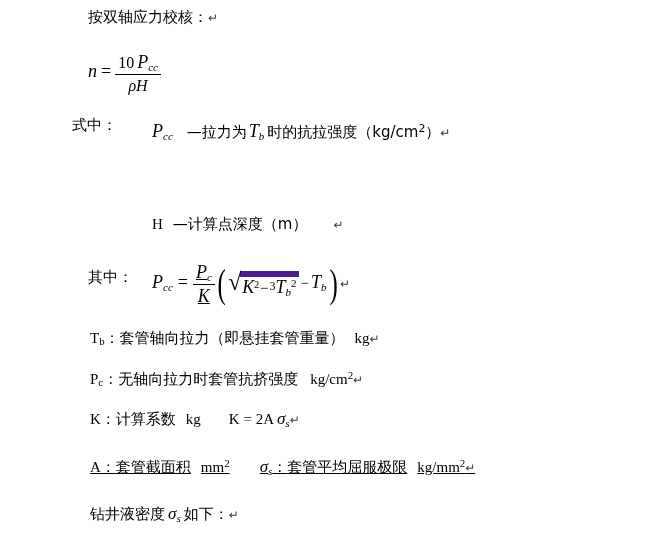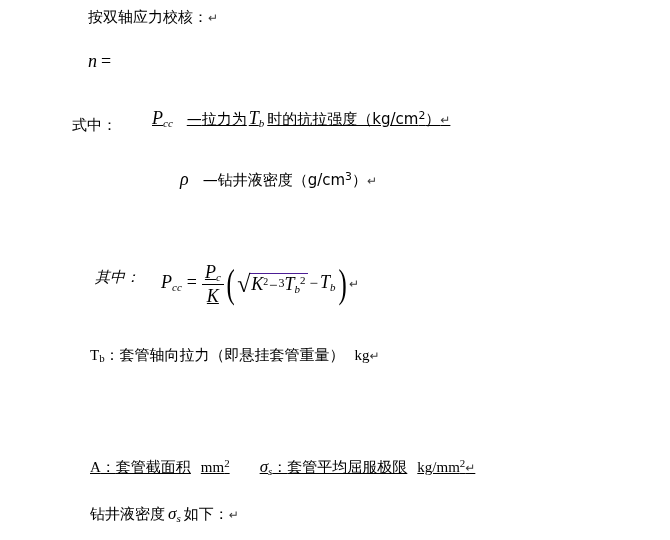--- a/index.html
+++ b/index.html
@@ -82,21 +82,21 @@
   .radical .rsign {
     position: absolute;
     left: 0;
     top: -1px;
     font-size: 24px;
     line-height: 1;
     font-family: "Liberation Serif", serif;
   }
   .radical .rbody {
     display: inline-block;
-    border-top: 1px solid #4c1d95;
+    border-top: 6px solid #4c1d95;
     padding: 1px 2px 0 2px;
   }
   .lat {
     font-family: "Liberation Serif", serif;
     font-size: 15px;
   }
   .supsm {
     font-size: 0.68em;
     vertical-align: 0.45em;
   }
@@ -108,51 +108,60 @@
 </head>
 <body>
 
 <div class="page">
 
   <div class="line cn" style="left:88px; top:10px;">
     <span>按双轴应力校核：</span><span class="pilcrow">↵</span>
   </div>
 
   <div class="line" style="left:88px; top:52px;">
-    <span class="mi">n</span><span class="mup" style="padding:0 4px;">=</span>
+    <span class="mi">n</span><span class="mup" style="padding:0 4px;">=</span><span class="frac" style="font-size:17px;">
+      <span class="num"><span class="mup" style="font-size:16px;">10</span><span class="mi" style="font-size:18px;padding-left:3px;">P</span><span class="mi" style="font-size:11px;vertical-align:-3px;">cc</span></span>
+      <span class="den"><span class="mi" style="font-size:16px;">ρ</span><span class="mi" style="font-size:16px;">H</span></span>
+    </span>
   </div>
 
   <div class="line cn" style="left:72px; top:118px;">
     <span>式中：</span>
   </div>
-  <div class="line" style="left:152px; top:109px;text-decoration:underline;">
+  <div class="line" style="left:152px; top:122px;">
     <span class="mi">P</span><span class="mi" style="font-size:11px;vertical-align:-3px;">cc</span><span class="cn" style="padding-left:14px;">—</span><span class="cn">拉力为</span><span class="mi" style="padding-left:2px;">T</span><span class="mi" style="font-size:11px;vertical-align:-3px;">b</span><span class="cn" style="padding-left:3px;">时的抗拉强度（kg/cm</span><span class="cn supsm">2</span><span class="cn">）</span><span class="pilcrow">↵</span>
   </div>
 
-  <div class="line" style="left:180px; top:170px;">
-    <span class="mi">ρ</span><span class="cn" style="padding-left:14px;">—</span><span class="cn">钻井液密度（g/cm</span><span class="cn supsm">3</span><span class="cn">）</span><span class="pilcrow">↵</span>
+
+  <div class="line" style="left:152px; top:216px;">
+    <span class="lat">H</span><span class="cn" style="padding-left:10px;">—</span><span class="cn">计算点深度（m）</span><span class="pilcrow" style="padding-left:26px;">↵</span>
   </div>
 
-
-  <div class="line cn" style="left:95px; top:270px;font-style:italic;">
+  <div class="line cn" style="left:88px; top:270px;">
     <span>其中：</span>
   </div>
 
-  <div class="line" style="left:161px; top:262px;">
+  <div class="line" style="left:152px; top:262px;">
     <span class="mi">P</span><span class="mi" style="font-size:11px;vertical-align:-3px;">cc</span><span class="mup" style="padding:0 5px;">=</span><span class="frac" style="font-size:17px;text-decoration:underline;">
       <span class="num"><span class="mi" style="font-size:18px;">P</span><span class="mi" style="font-size:11px;vertical-align:-3px;">c</span></span>
       <span class="den"><span class="mi" style="font-size:18px;">K</span></span>
     </span><span class="paren">(</span><span class="radical"><span class="rsign">√</span><span class="rbody"><span class="mi">K</span><span class="mup sup">2</span><span class="mup" style="font-size:15px;padding:0 1px;">−</span><span class="mup" style="font-size:12px;vertical-align:3px;">3</span><span class="mi">T</span><span class="mi" style="font-size:11px;vertical-align:-3px;">b</span><span class="mup" style="font-size:11px;vertical-align:6px;">2</span></span></span><span class="mup" style="font-size:15px;padding:0 2px;">−</span><span class="mi">T</span><span class="mi" style="font-size:11px;vertical-align:-3px;">b</span><span class="paren">)</span><span class="pilcrow">↵</span>
   </div>
 
-  <div class="line" style="left:90px; top:330px;margin-top:17px;">
+  <div class="line" style="left:90px; top:330px;">
     <span class="lat">T</span><span class="lat subsm">b</span><span class="cn">：</span><span class="cn">套管轴向拉力（即悬挂套管重量）</span><span class="lat" style="padding-left:10px;">kg</span><span class="pilcrow">↵</span>
   </div>
 
+  <div class="line" style="left:90px; top:370px;">
+    <span class="lat">P</span><span class="lat subsm">c</span><span class="cn">：</span><span class="cn">无轴向拉力时套管抗挤强度</span><span class="lat" style="padding-left:12px;">kg/cm</span><span class="lat supsm">2</span><span class="pilcrow">↵</span>
+  </div>
 
+  <div class="line" style="left:90px; top:410px;">
+    <span class="lat">K</span><span class="cn">：</span><span class="cn">计算系数</span><span class="lat" style="padding-left:10px;">kg</span><span class="lat" style="padding-left:28px;">K = 2A</span><span class="mi" style="font-size:17px;padding-left:3px;">σ</span><span class="mi" style="font-size:11px;vertical-align:-3px;">s</span><span class="pilcrow">↵</span>
+  </div>
 
   <div class="line" style="left:90px; top:458px;text-decoration:underline;">
     <span class="lat">A</span><span class="cn">：</span><span class="cn">套管截面积</span><span class="lat" style="padding-left:10px;">mm</span><span class="lat supsm">2</span><span class="mi" style="font-size:17px;padding-left:30px;">σ</span><span class="mi" style="font-size:11px;vertical-align:-3px;">s</span><span class="cn">：</span><span class="cn">套管平均屈服极限</span><span class="lat" style="padding-left:10px;">kg/mm</span><span class="lat supsm">2</span><span class="pilcrow">↵</span>
   </div>
 
   <div class="line" style="left:90px; top:505px;">
     <span class="cn">钻井液密度</span><span class="mi" style="font-size:17px;padding-left:3px;">σ</span><span class="mi" style="font-size:11px;vertical-align:-3px;">s</span><span class="cn" style="padding-left:3px;">如下：</span><span class="pilcrow">↵</span>
   </div>
 
 </div>

